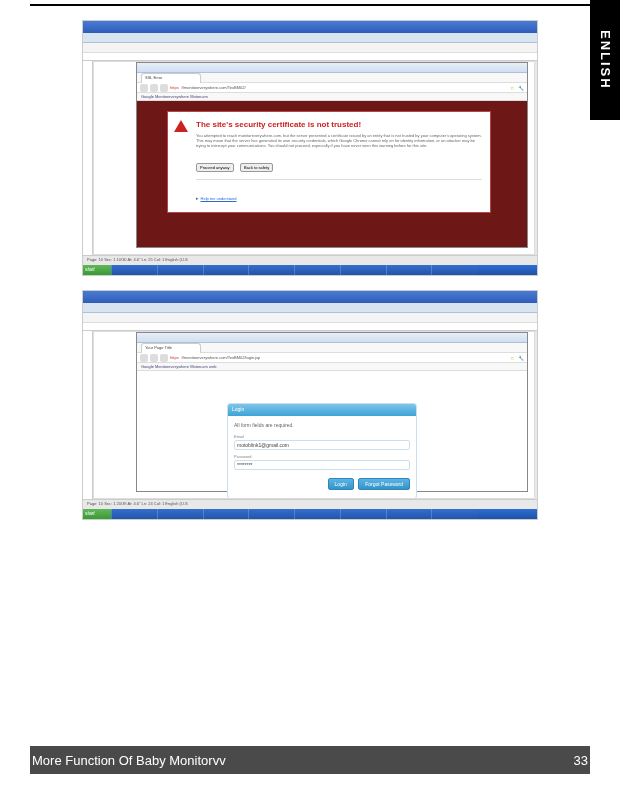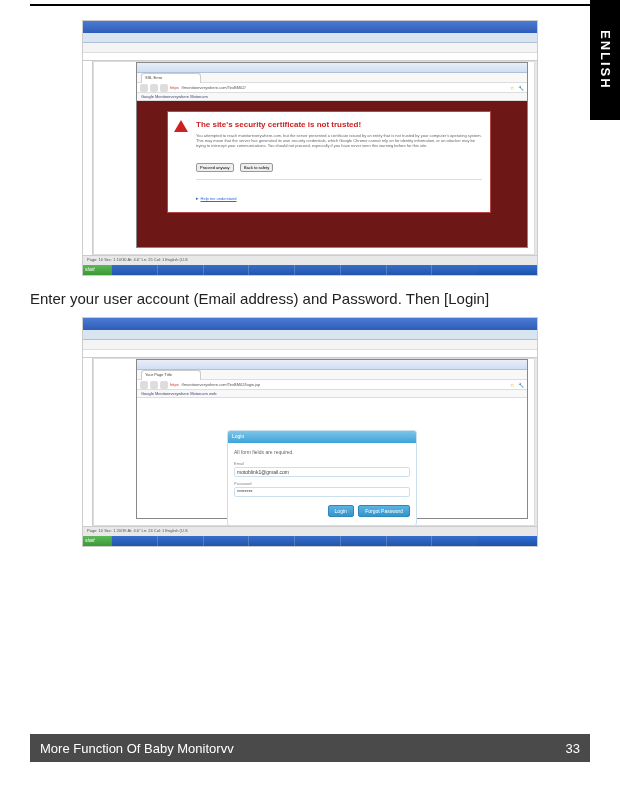--- a/index.html
+++ b/index.html
@@ -45,21 +45,21 @@
   .login-body { position: absolute; inset: 0; background: #fff; }
   .login-panel { position: absolute; left: 90px; top: 32px; width: 190px; background: #fff; border: 1px solid #cbe0ec; border-radius: 3px; overflow: hidden; }
   .login-panel .hdr { height: 12px; background: linear-gradient(#7fc4e8,#3ca4d8); color: #fff; font-size: 5px; padding: 2px 4px; }
   .login-panel .body { padding: 6px 6px 8px 6px; font-size: 5px; color: #666; }
   .login-panel .req { margin-bottom: 6px; }
   .login-panel label { display: block; color: #888; font-size: 4px; margin-bottom: 1px; }
   .login-panel input { width: 100%; font-size: 5px; padding: 1px 2px; border: 1px solid #cbe0ec; border-radius: 2px; margin-bottom: 4px; color: #444; }
   .login-panel .actions { text-align: right; margin-top: 4px; }
   .login-panel .actions button { font-size: 5px; color: #fff; background: linear-gradient(#5ab4e4,#3494c8); border: 1px solid #2d86bc; border-radius: 2px; padding: 2px 6px; margin-left: 3px; }
   .para { font-size: 15px; color: #222; margin: 12px 0 10px 0; }
-  .footer { position: absolute; left: 30px; right: 30px; bottom: 24px; height: 28px; background: #4a4a4a; color: #fff; font-size: 13px; display: flex; align-items: center; justify-content: space-between; padding: 0 10px; }
+  .footer { position: absolute; left: 30px; right: 30px; bottom: 12px; height: 28px; background: #4a4a4a; color: #fff; font-size: 13px; display: flex; align-items: center; justify-content: space-between; padding: 0 2px; }
   .hr-top { position: absolute; left: 30px; right: 30px; top: 4px; height: 2px; background: #000; }
 </style>
 </head>
 <body>
 
 <div class="hr-top"></div>
 <div class="side-tab">ENLISH</div>
 
 <div class="content">
 
@@ -112,21 +112,20 @@
           <span></span>
           <span></span>
           <span></span>
           <span></span>
           <span></span>
         </div>
       <div class="tray"></div>
     </div>
   </div>
 
-  <p class="para">Enter your user account (Email address) and Password.  Then [Login]</p>
 
   <div class="screenshot ss2">
     <div class="titlebar"></div>
     <div class="toolbar"></div>
     <div class="toolbar2"></div>
     <div class="ruler-top"></div>
     <div class="ruler-left"></div>
     <div class="canvas">
       <div class="inner-window">
         <div class="iw-title"></div>

